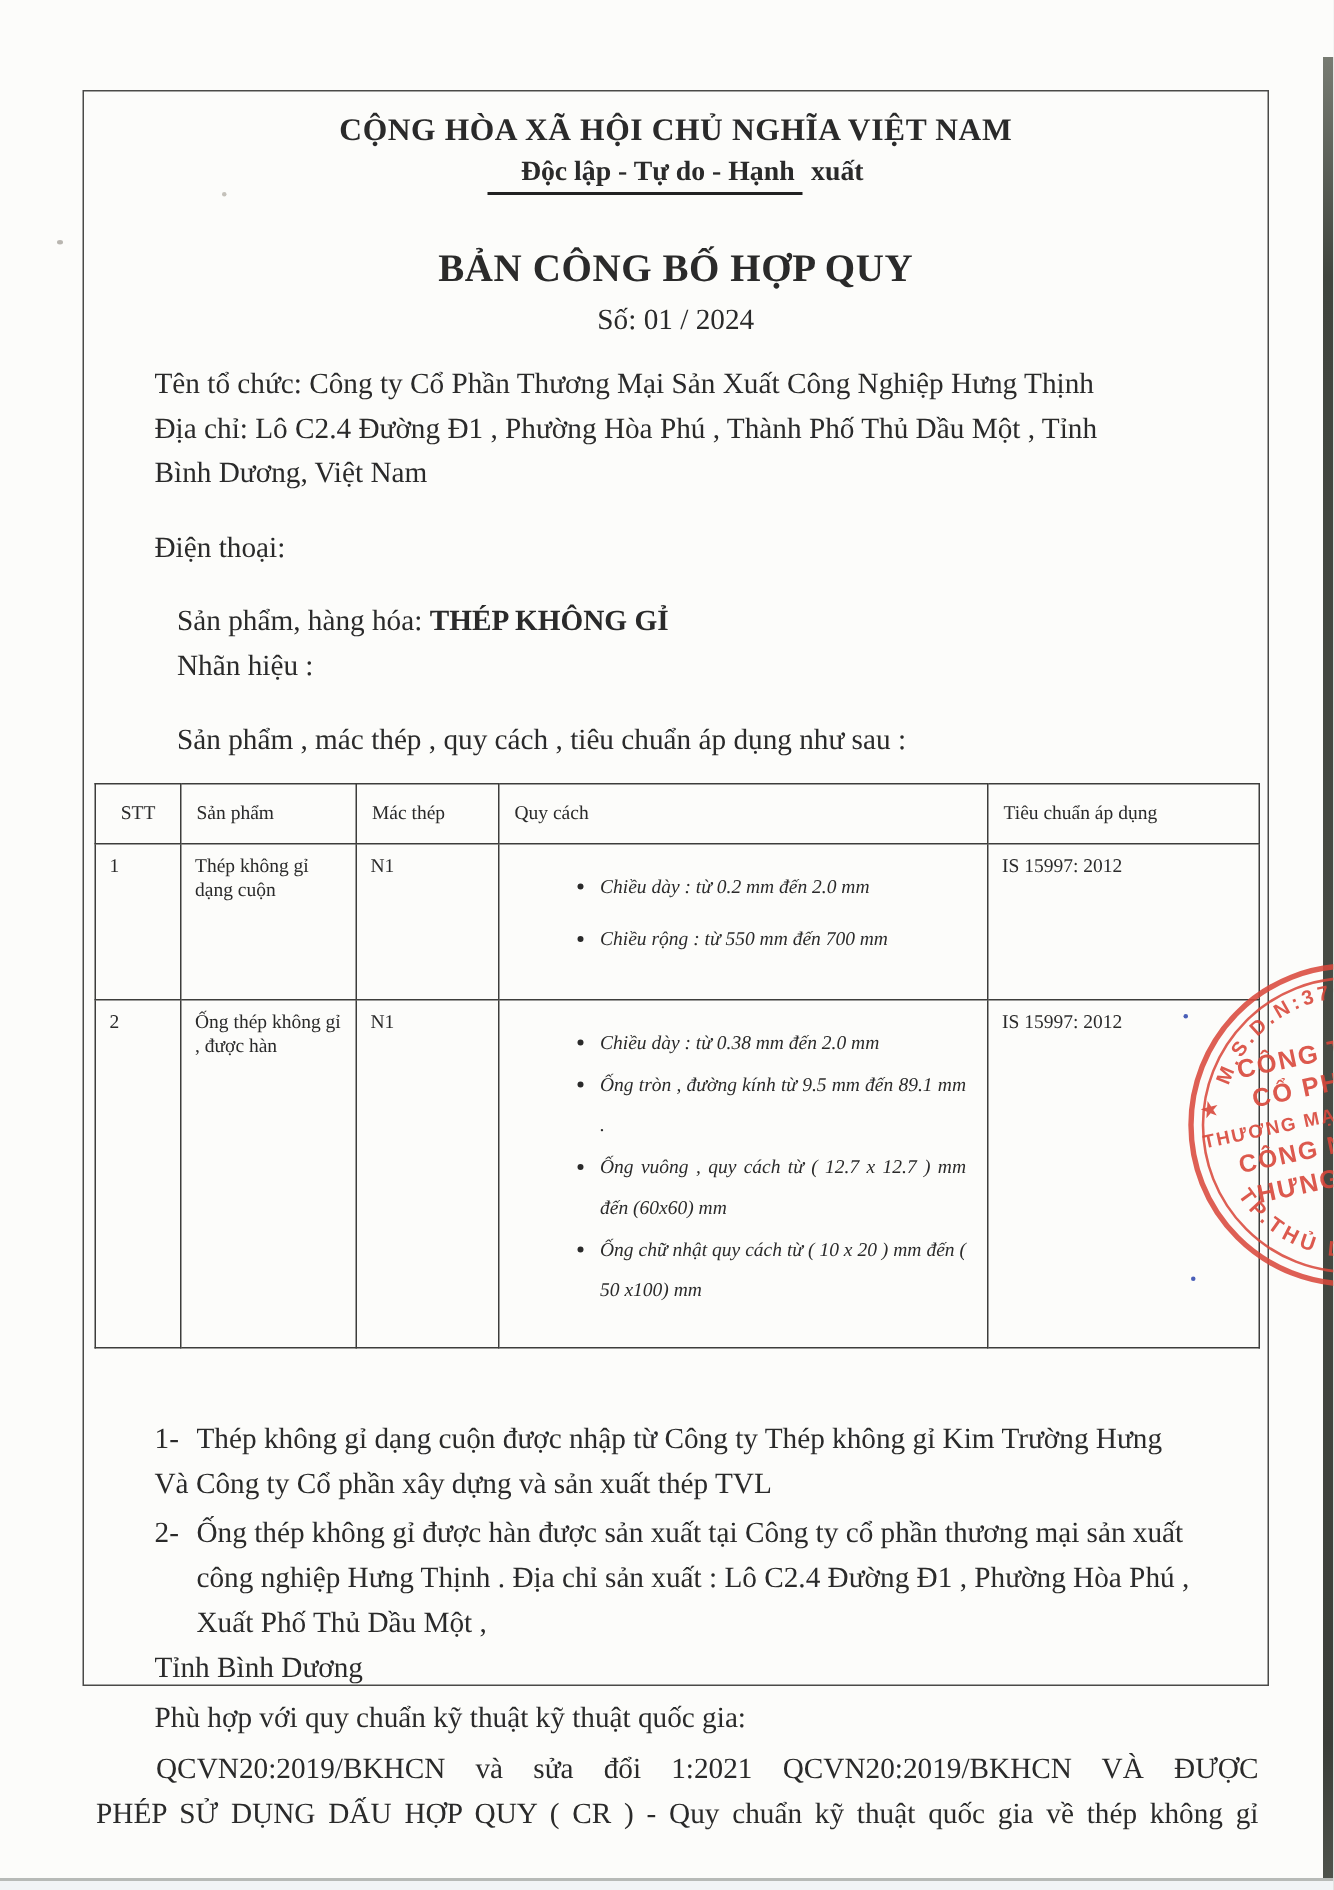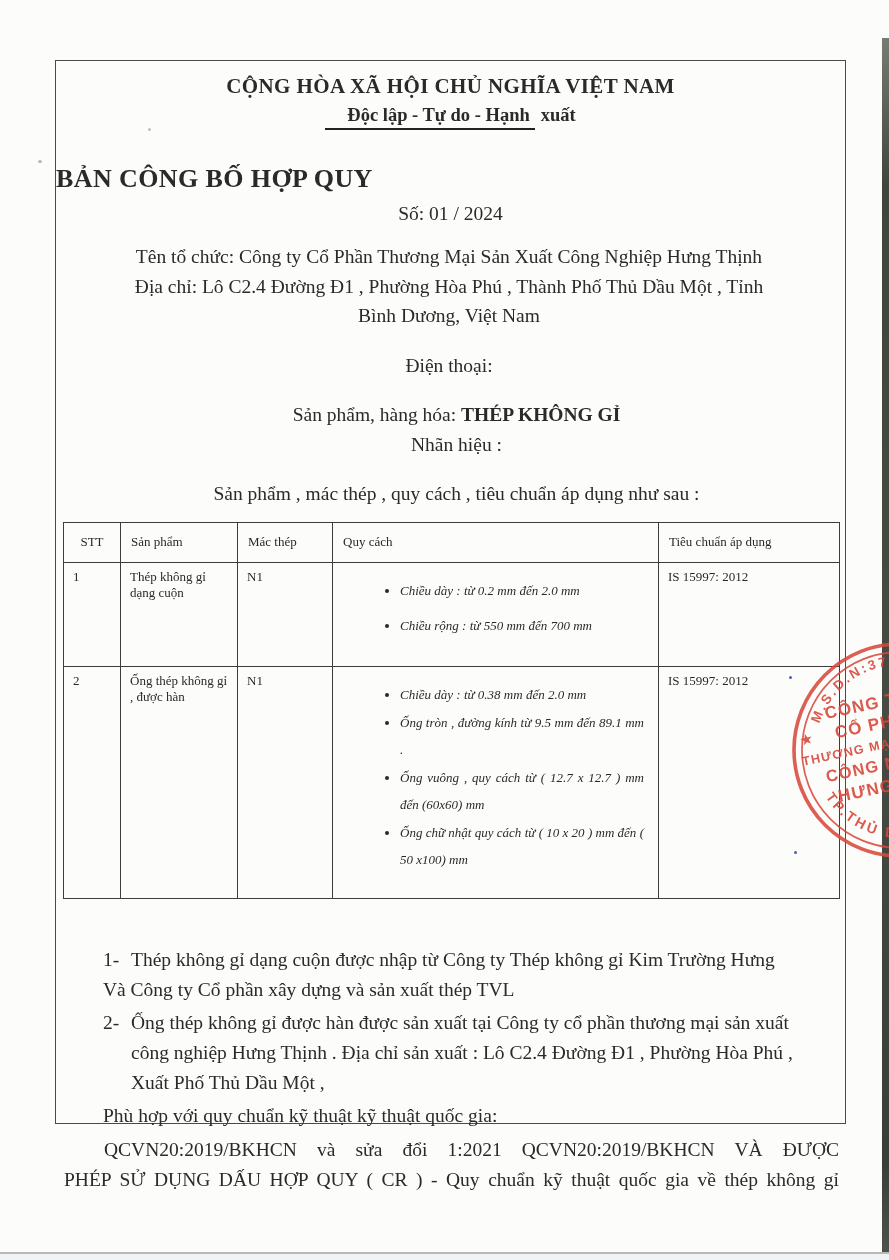--- a/index.html
+++ b/index.html
@@ -17,24 +17,24 @@
     background:#f1f4f6; border-top:2px solid #b7bab7; box-sizing:border-box;}
   .speck{ position:absolute; border-radius:50%; }
   
   .frame{ position:absolute; left:55px; top:60px; width:791px; height:1064px;
     border:1.5px solid #4a4a48; box-sizing:border-box; }
   
   .republic{ margin-top:13px; text-align:center; font-weight:bold; font-size:21px; letter-spacing:.4px; }
   .motto{ margin-top:6px; text-align:center; font-weight:bold; font-size:18.5px; }
   .motto-u{ display:inline-block; border-bottom:2.5px solid #222; padding:0 5px 2px 22px; }
   .motto-tail{ margin-left:6px; }
-  .doc-title{ margin:34px 0 0; font-weight:bold; font-size:26px; letter-spacing:.4px; }
+  .doc-title{ margin:34px 0 0; text-align:center; font-weight:bold; font-size:26px; letter-spacing:.4px; }
   .doc-number{ margin-top:9px; text-align:center; font-size:19.5px; }
   
-  .decl{ margin-top:17px; font-size:19.5px; line-height:29.5px;text-align:center; }
+  .decl{ margin-top:17px; font-size:19.5px; line-height:29.5px; }
   .decl p{ margin:0 50px 0 47px; }
   .decl p.sp{ margin-top:20px; }
   .decl p.ind{ margin-left:62px; }
   .bold{ font-weight:bold; }
   
   table.spec{ border-collapse:collapse; table-layout:fixed; margin:13px 0 0 7px;
     width:776px; font-size:13px; }
   table.spec th, table.spec td{ border:1.6px solid #3d3d3b; padding:6px 9px;
     vertical-align:top; text-align:left; font-weight:normal; overflow:hidden; }
   table.spec thead tr{ height:40px; }
@@ -139,20 +139,21 @@
           </tr>
         </tbody>
     </table>
 
     <div class="notes">
       <div class="note-line"><span class="marker">1-</span><span>Thép không gỉ dạng cuộn được nhập từ Công ty Thép không gỉ Kim Trường Hưng</span></div>
       <div class="note-line">Và Công ty Cổ phần xây dựng và sản xuất thép TVL</div>
       <div class="note-line gap"><span class="marker">2-</span><span>Ống thép không gỉ được hàn được sản xuất tại Công ty cổ phần thương mại sản xuất</span></div>
       <div class="note-line cont">công nghiệp Hưng Thịnh . Địa chỉ sản xuất : Lô C2.4 Đường Đ1 , Phường Hòa Phú ,</div>
       <div class="note-line cont">Xuất Phố Thủ Dầu Một ,</div>
+      <div class="note-line">Tỉnh Bình Dương</div>
       <div class="note-line gap">Phù hợp với quy chuẩn kỹ thuật kỹ thuật quốc gia:</div>
       <div class="regulation">
         <div class="reg-line first">QCVN20:2019/BKHCN và sửa đổi 1:2021 QCVN20:2019/BKHCN VÀ ĐƯỢC</div>
         <div class="reg-line">PHÉP SỬ DỤNG DẤU HỢP QUY ( CR ) - Quy chuẩn kỹ thuật quốc gia về thép không gỉ</div>
       </div>
     </div>
   </div>
 
   <svg class="stamp" width="235" height="235" viewBox="0 0 235 235">
     <g opacity="0.87" fill="none" stroke="#d9483b">

